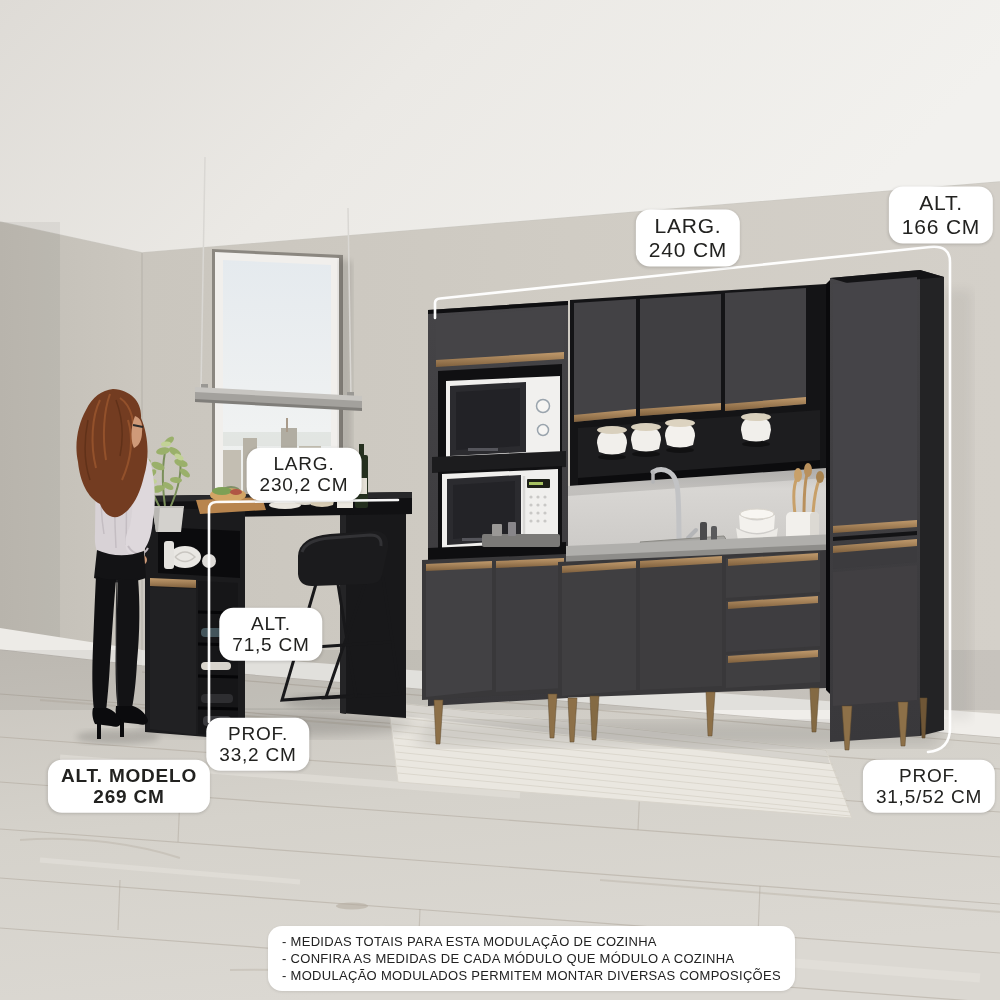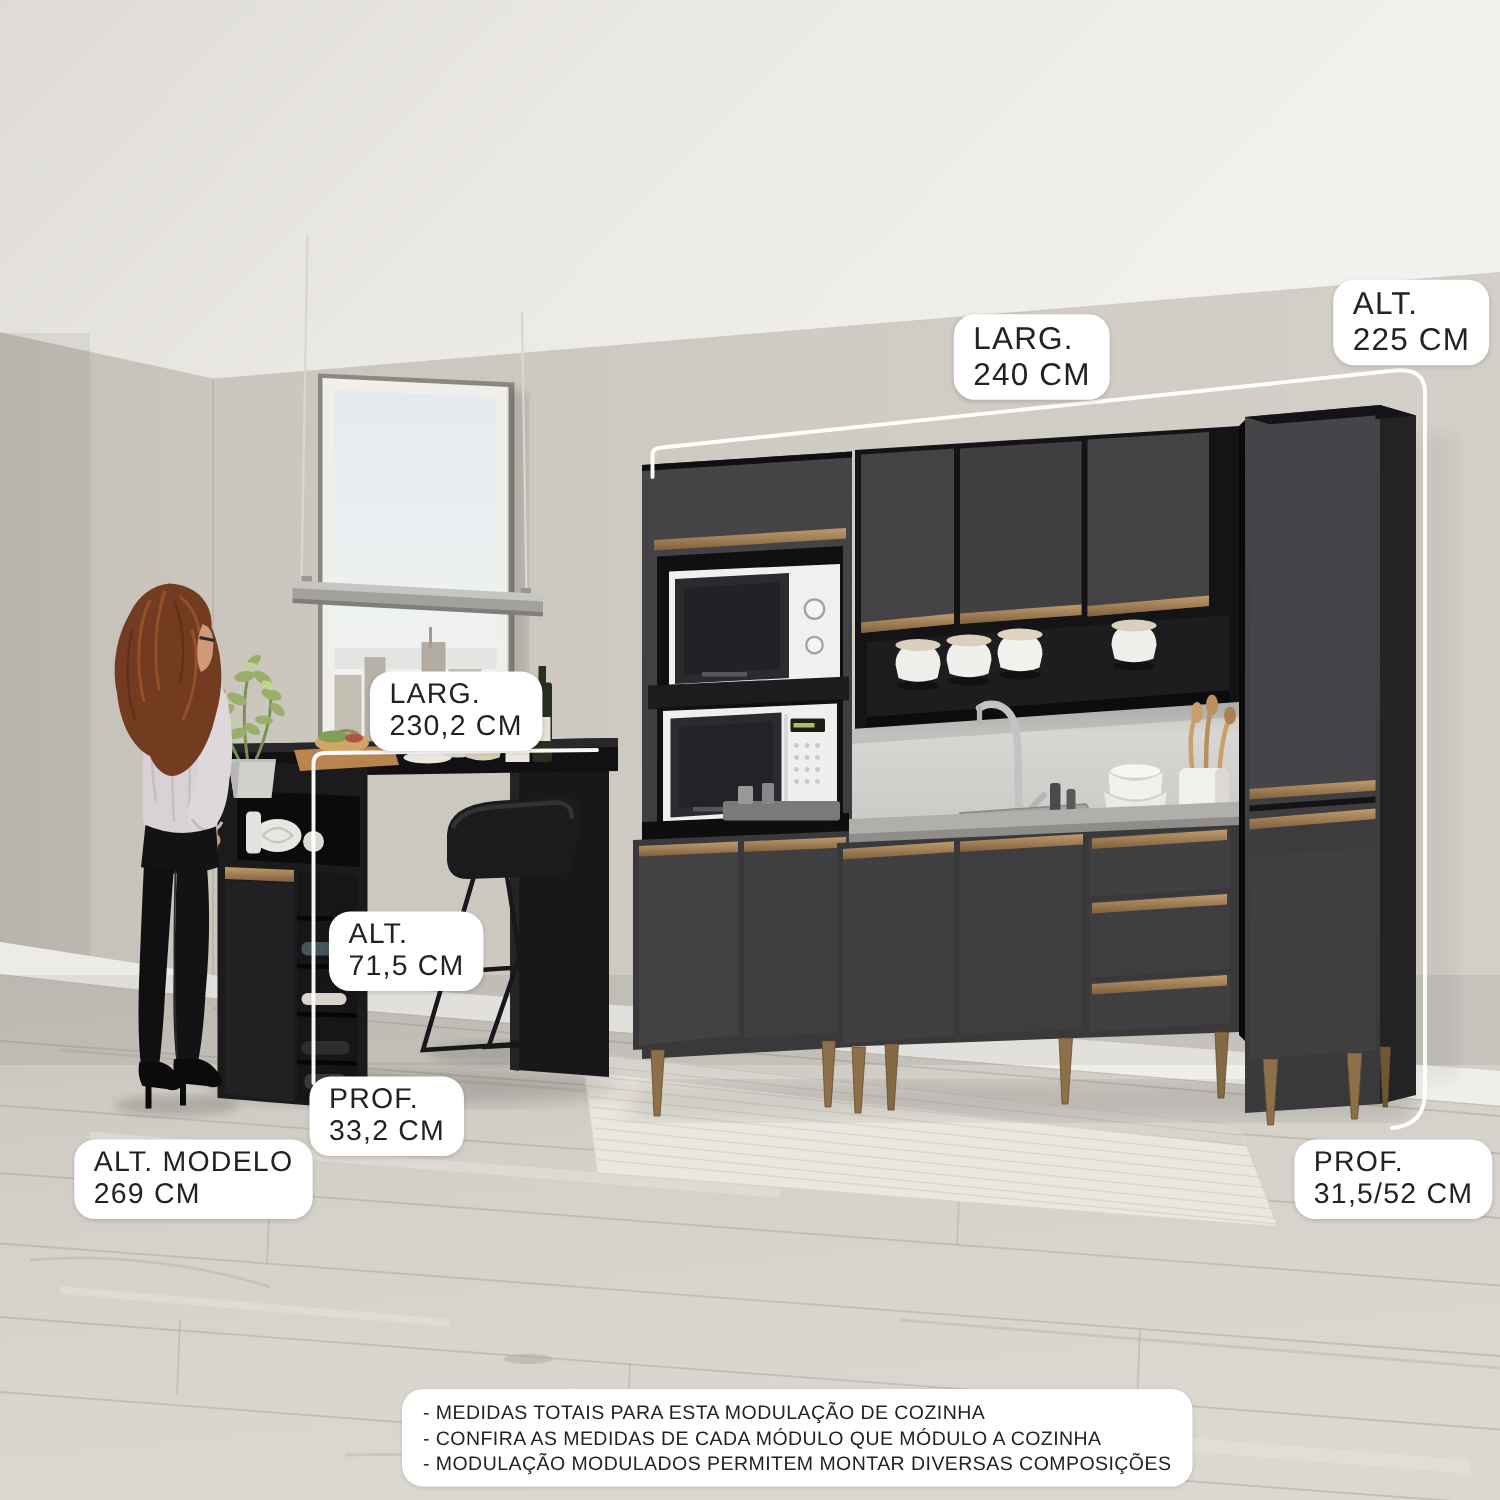--- a/index.html
+++ b/index.html
@@ -4,21 +4,21 @@
 <style>
   html,body{margin:0;padding:0;background:#ffffff;}
   .stage{
     position:relative;width:1000px;height:1000px;overflow:hidden;
     font-family:"Liberation Sans", sans-serif;background:#d6d3cc;
   }
   .stage svg{position:absolute;left:0;top:0;}
   .dim-label{
     position:absolute;transform:translate(-50%,-50%);
     background:#ffffff;border-radius:14px;padding:5px 13px;
-    color:#222220;line-height:1.12;letter-spacing:.8px;
+    text-align:center;color:#222220;line-height:1.12;letter-spacing:.8px;
     box-shadow:0 1px 3px rgba(0,0,0,.14);white-space:nowrap;font-size:19px;
   }
   .dim-label.lg{font-size:21px;}
   .dim-label span{display:block;}
   .notes-box{
     position:absolute;left:268px;top:926px;background:#ffffff;border-radius:14px;
     padding:7px 14px;font-size:13px;letter-spacing:.3px;line-height:1.32;
     color:#222;white-space:nowrap;box-shadow:0 1px 3px rgba(0,0,0,.10);
   }
 </style>
@@ -498,35 +498,35 @@
     <path d="M398,500 L216,502 Q209,502.5 209,509 L209,722"></path>
   </g>
 </svg>
 
   <div class="dim-label lg" style="left:688px;top:238px;">
     <span>LARG.</span>
     <span>240 CM</span>
   </div>
   <div class="dim-label lg" style="left:941px;top:215px;">
     <span>ALT.</span>
-    <span>225 CM</span>
+    <span>166 CM</span>
   </div>
   <div class="dim-label" style="left:304px;top:474px;">
     <span>LARG.</span>
     <span>230,2 CM</span>
   </div>
   <div class="dim-label" style="left:271px;top:634px;">
     <span>ALT.</span>
     <span>71,5 CM</span>
   </div>
   <div class="dim-label" style="left:258px;top:744px;">
     <span>PROF.</span>
     <span>33,2 CM</span>
   </div>
-  <div class="dim-label" style="left:129px;top:786px;">
+  <div class="dim-label" style="left:129px;top:786px;font-weight:bold;">
     <span>ALT. MODELO</span>
     <span>269 CM</span>
   </div>
   <div class="dim-label" style="left:929px;top:786px;">
     <span>PROF.</span>
     <span>31,5/52 CM</span>
   </div>
 
   <div class="notes-box">
     <div>- MEDIDAS TOTAIS PARA ESTA MODULAÇÃO DE COZINHA</div>

